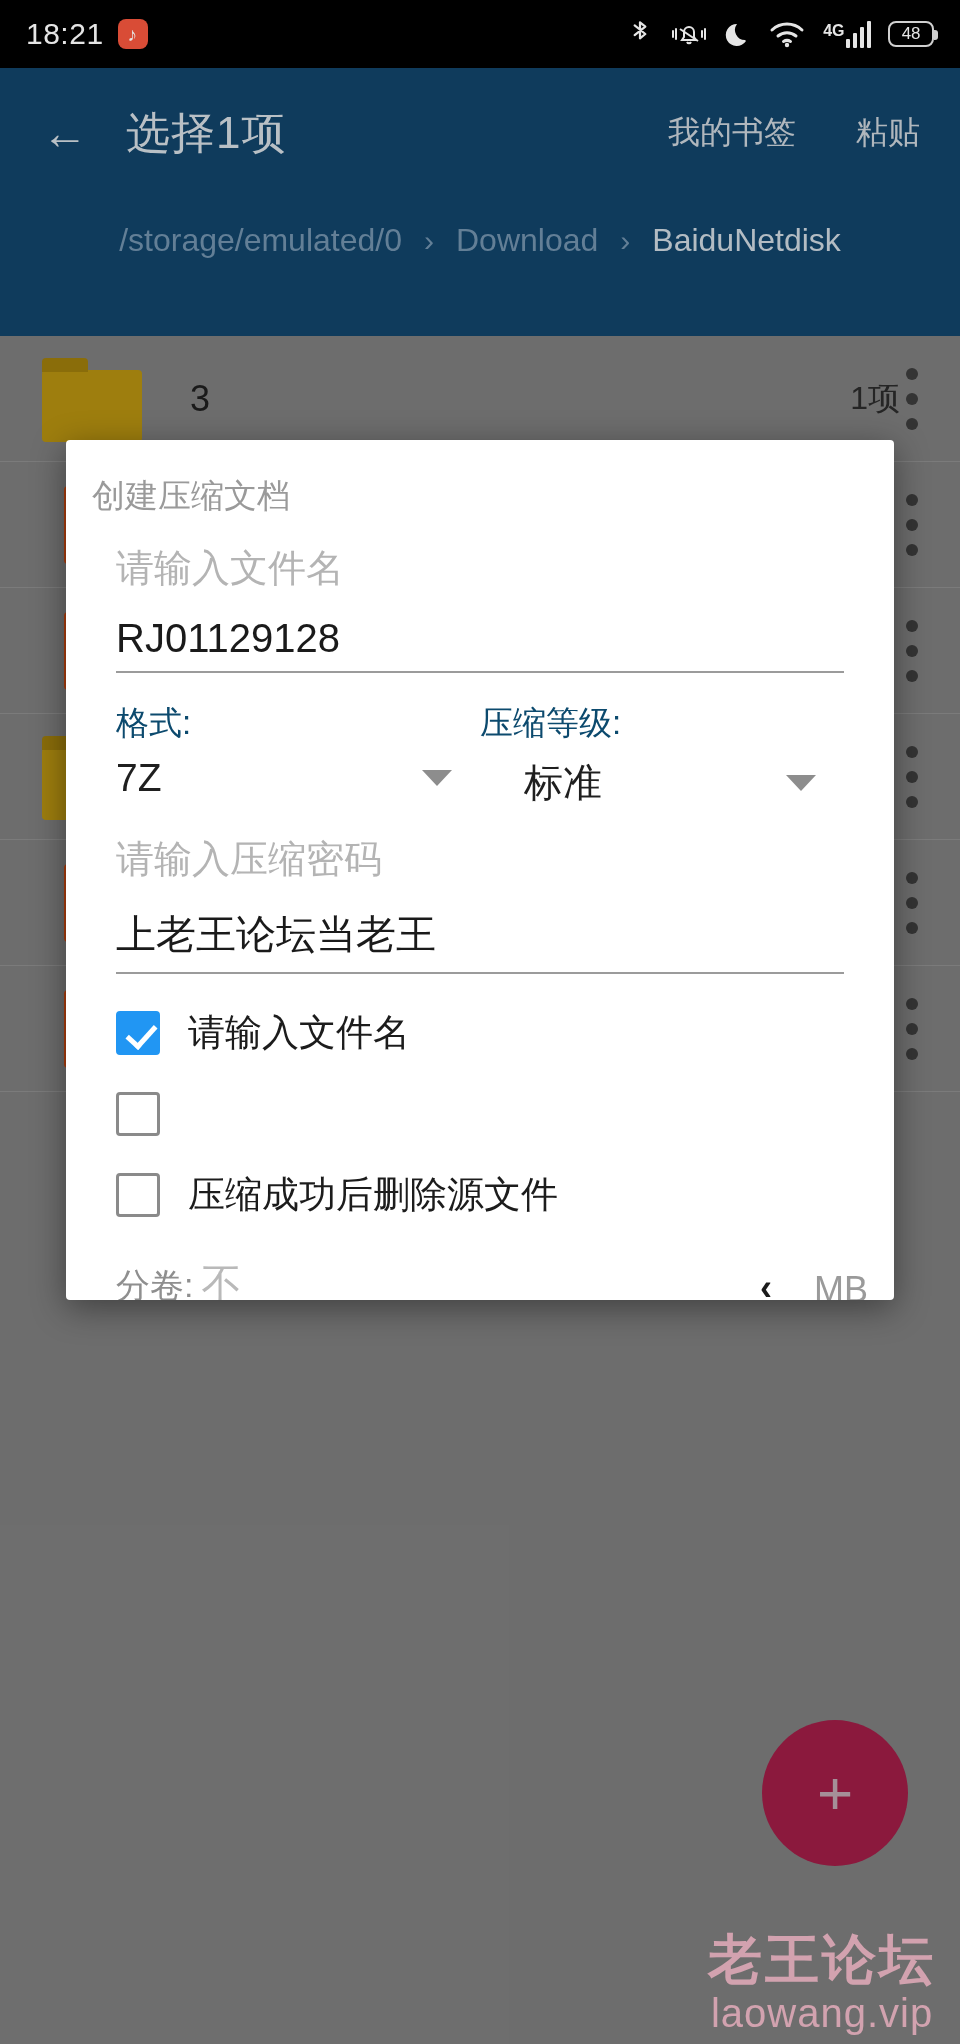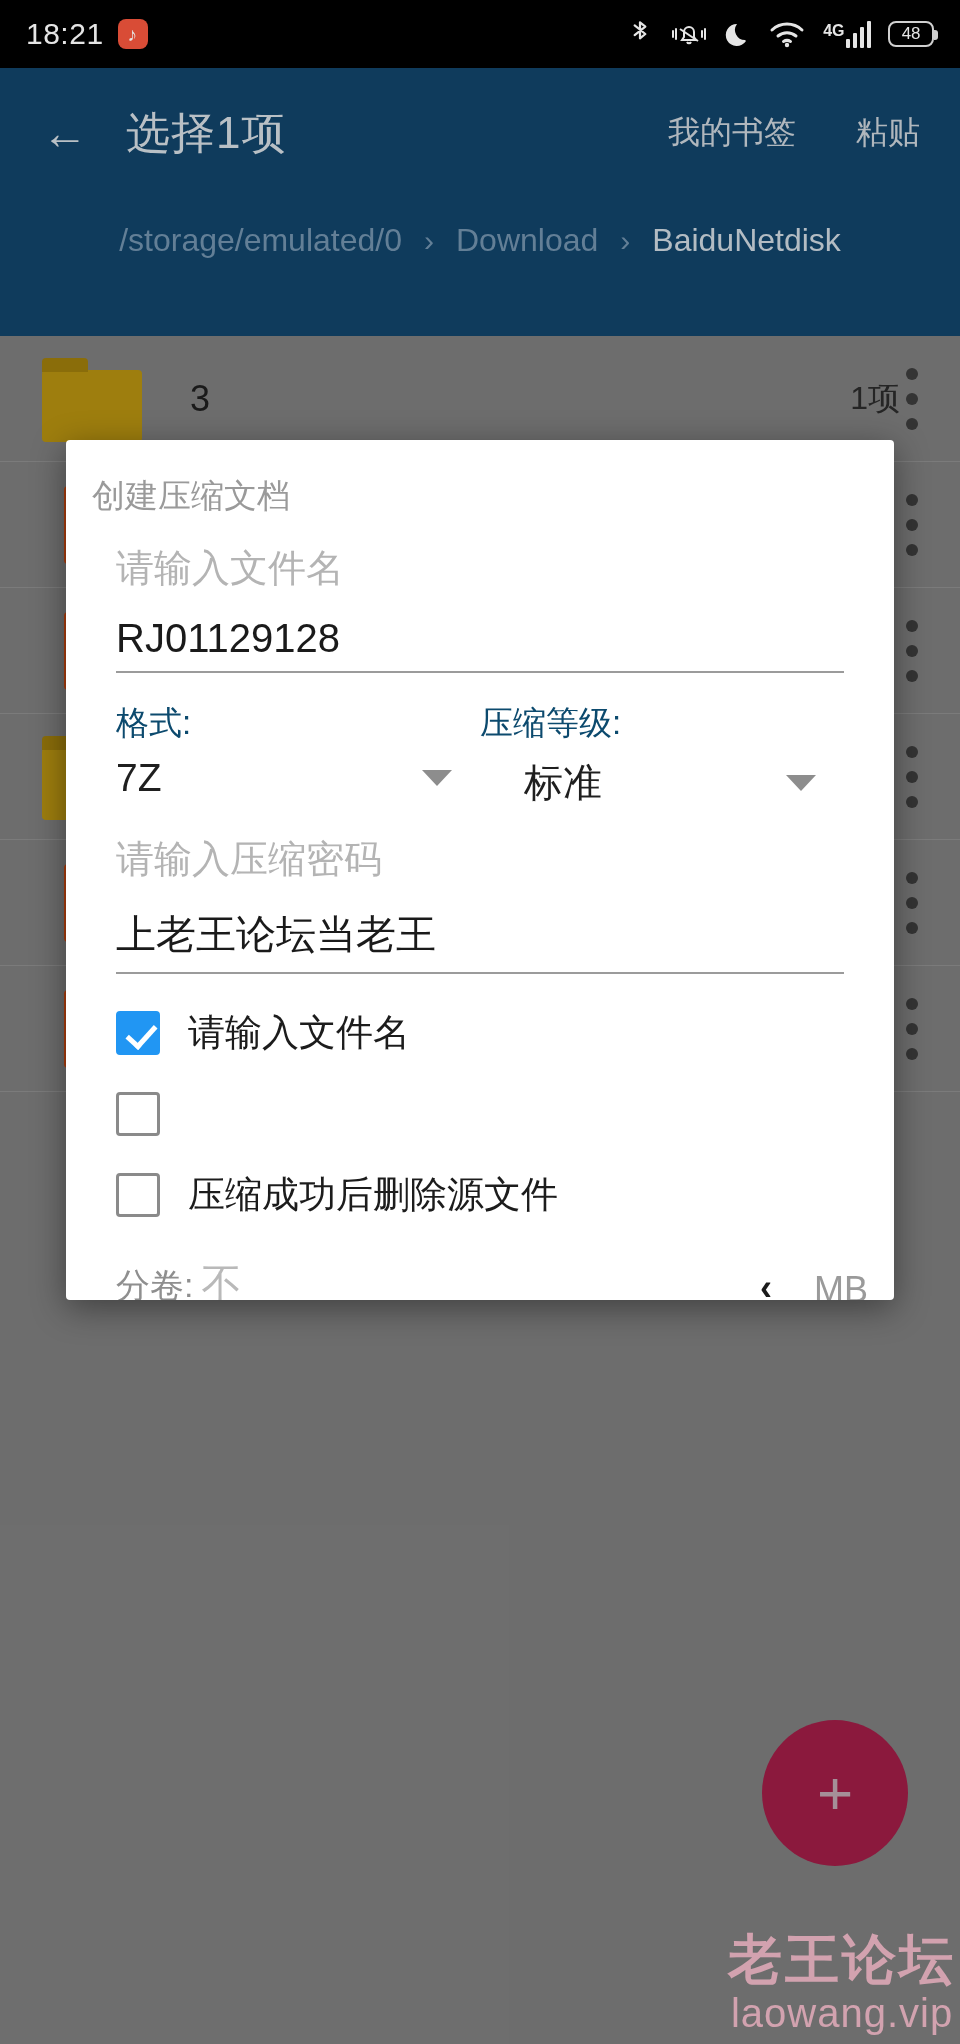--- a/index.html
+++ b/index.html
@@ -142,21 +142,21 @@
 
   
   #fab {
     position: absolute; right: 52px; bottom: 178px;
     width: 146px; height: 146px; border-radius: 50%;
     background: #9b1c45;
     display: flex; align-items: center; justify-content: center;
     color: #b8a0aa; font-size: 62px; font-weight: 300; line-height: 1;
   }
   #watermark {
-    position: absolute; right: 4px; bottom: 8px;
+    position: absolute; right: 24px; bottom: 8px;
     text-align: center; color: #f0b9c7;
     opacity: .95; pointer-events: none;
   }
   #wm-cn { font-size: 54px; font-weight: 700; letter-spacing: 3px; line-height: 1.1; }
   #wm-url { font-size: 40px; font-weight: 400; letter-spacing: 1px; margin-top: 2px; }
 
   
   #scrim {
     position: absolute; inset: 0;
     background: rgba(0,0,0,0.10);

